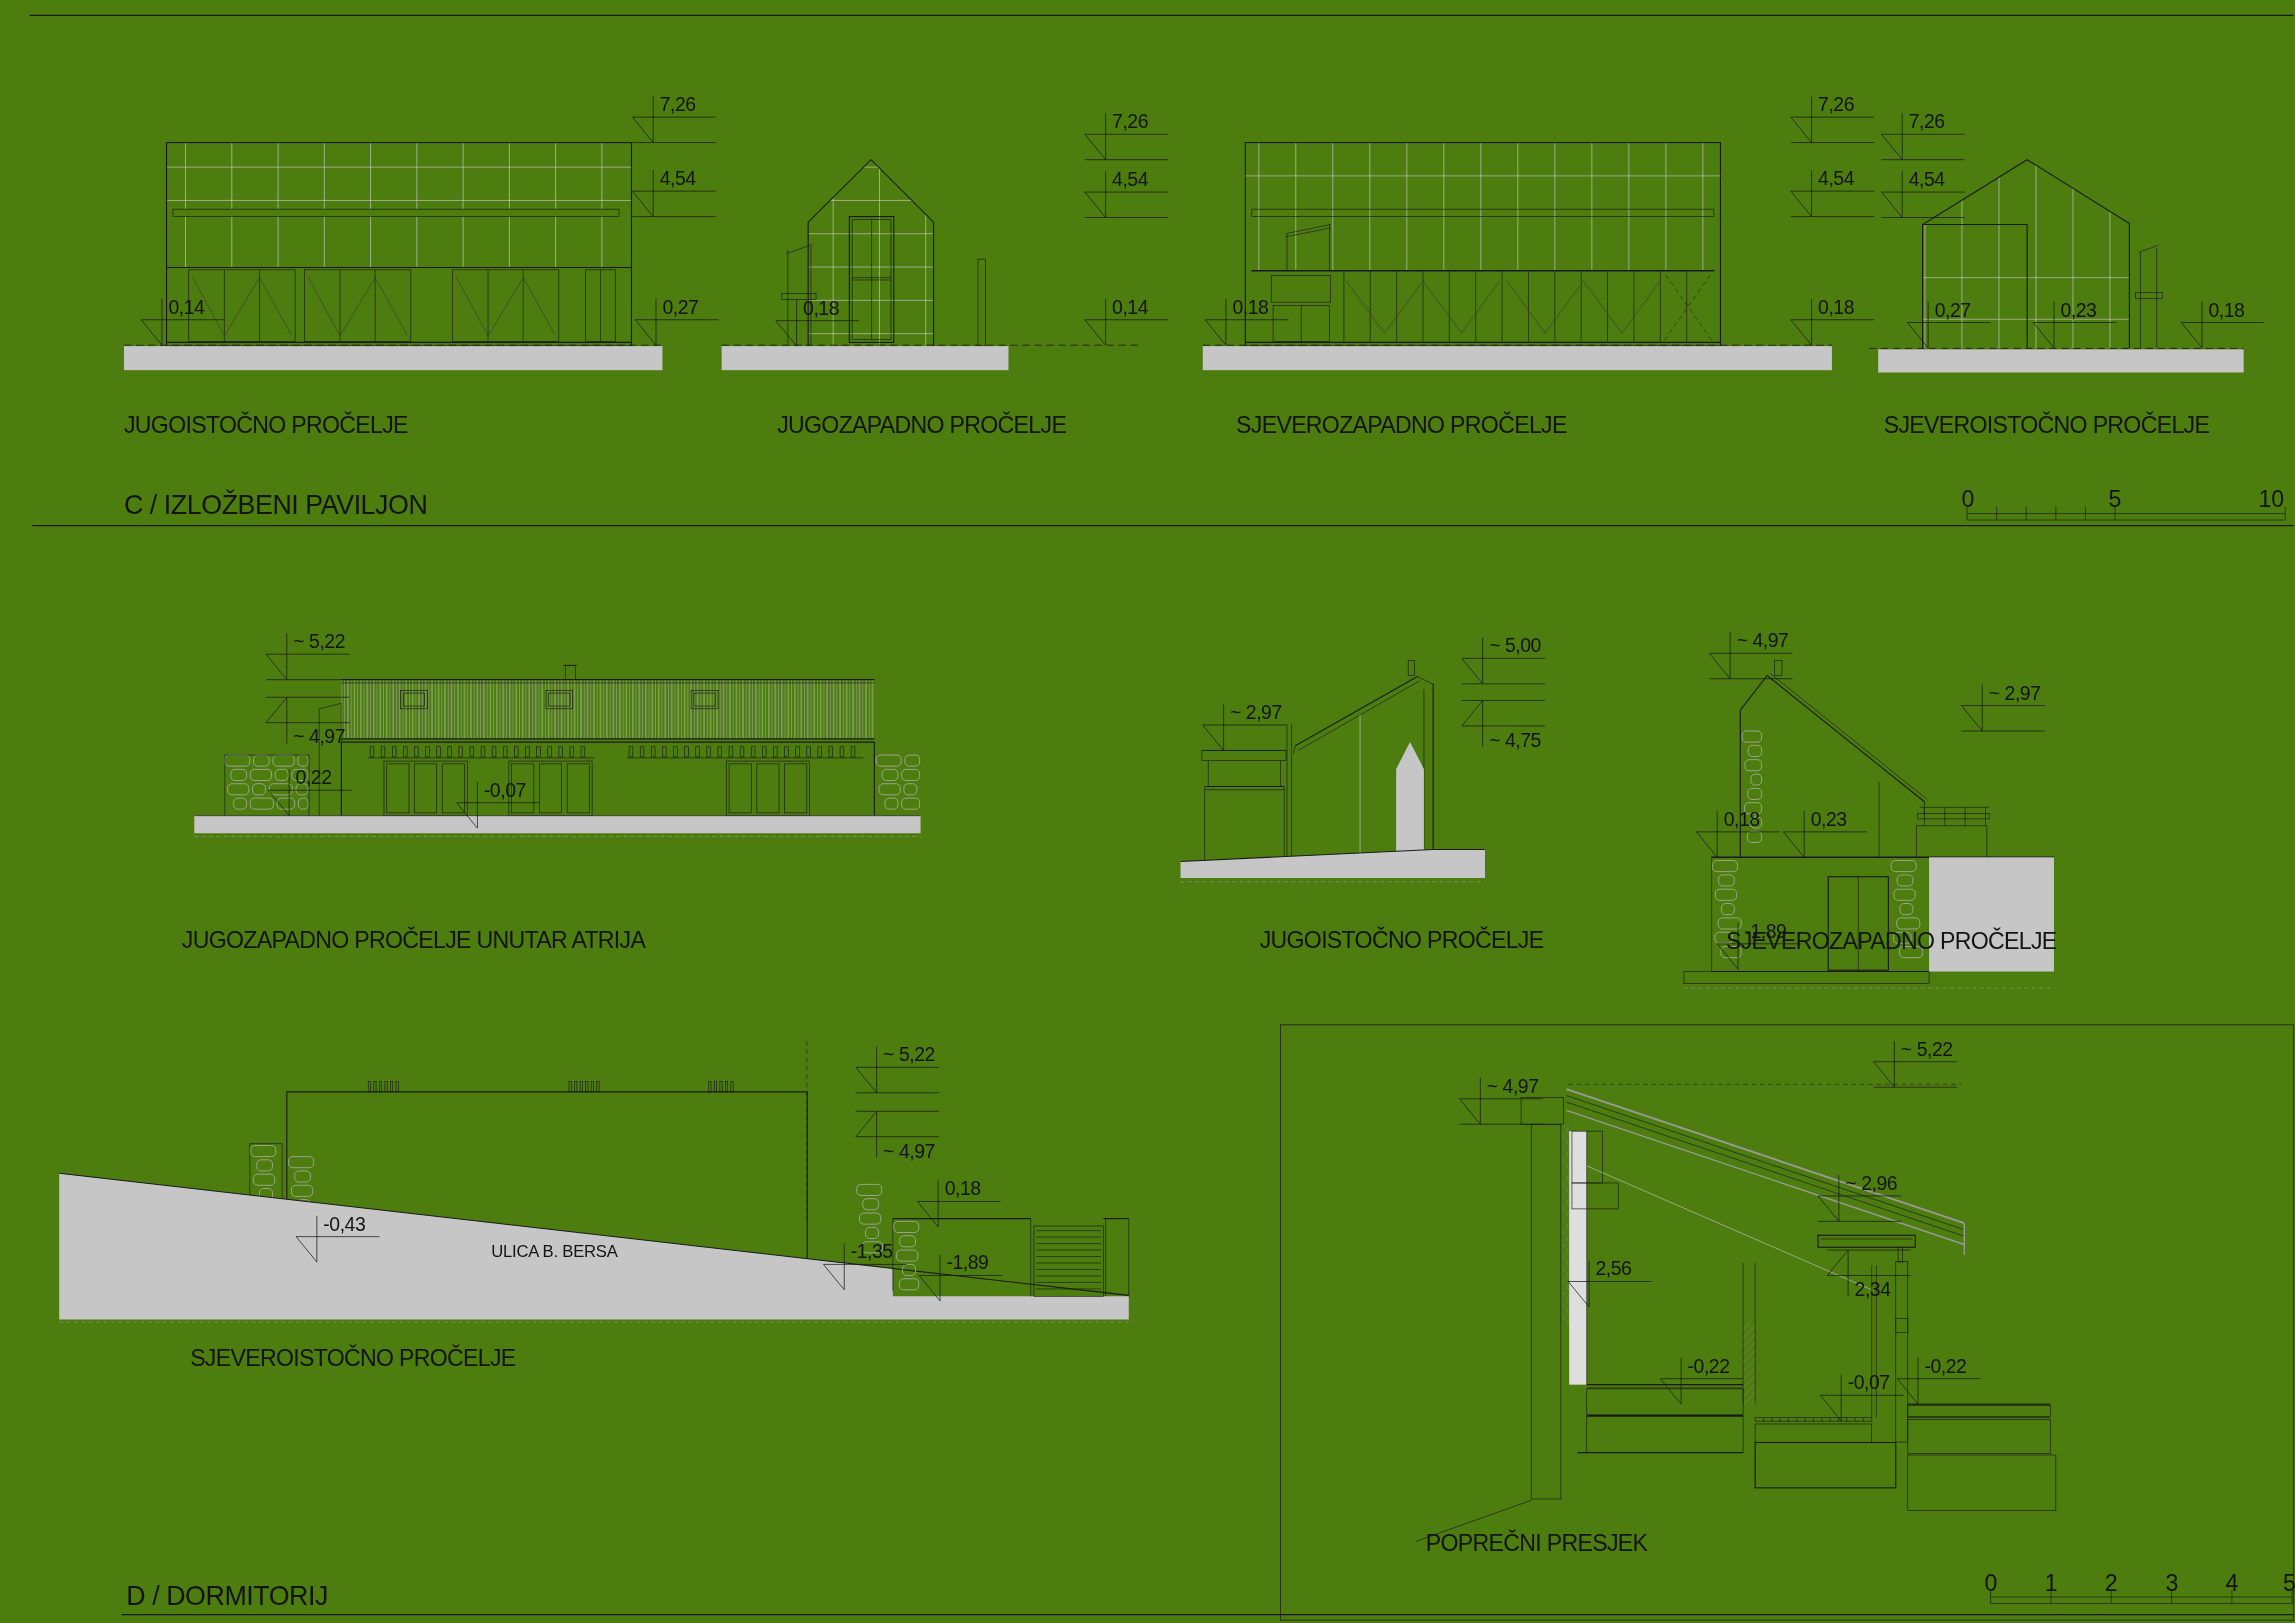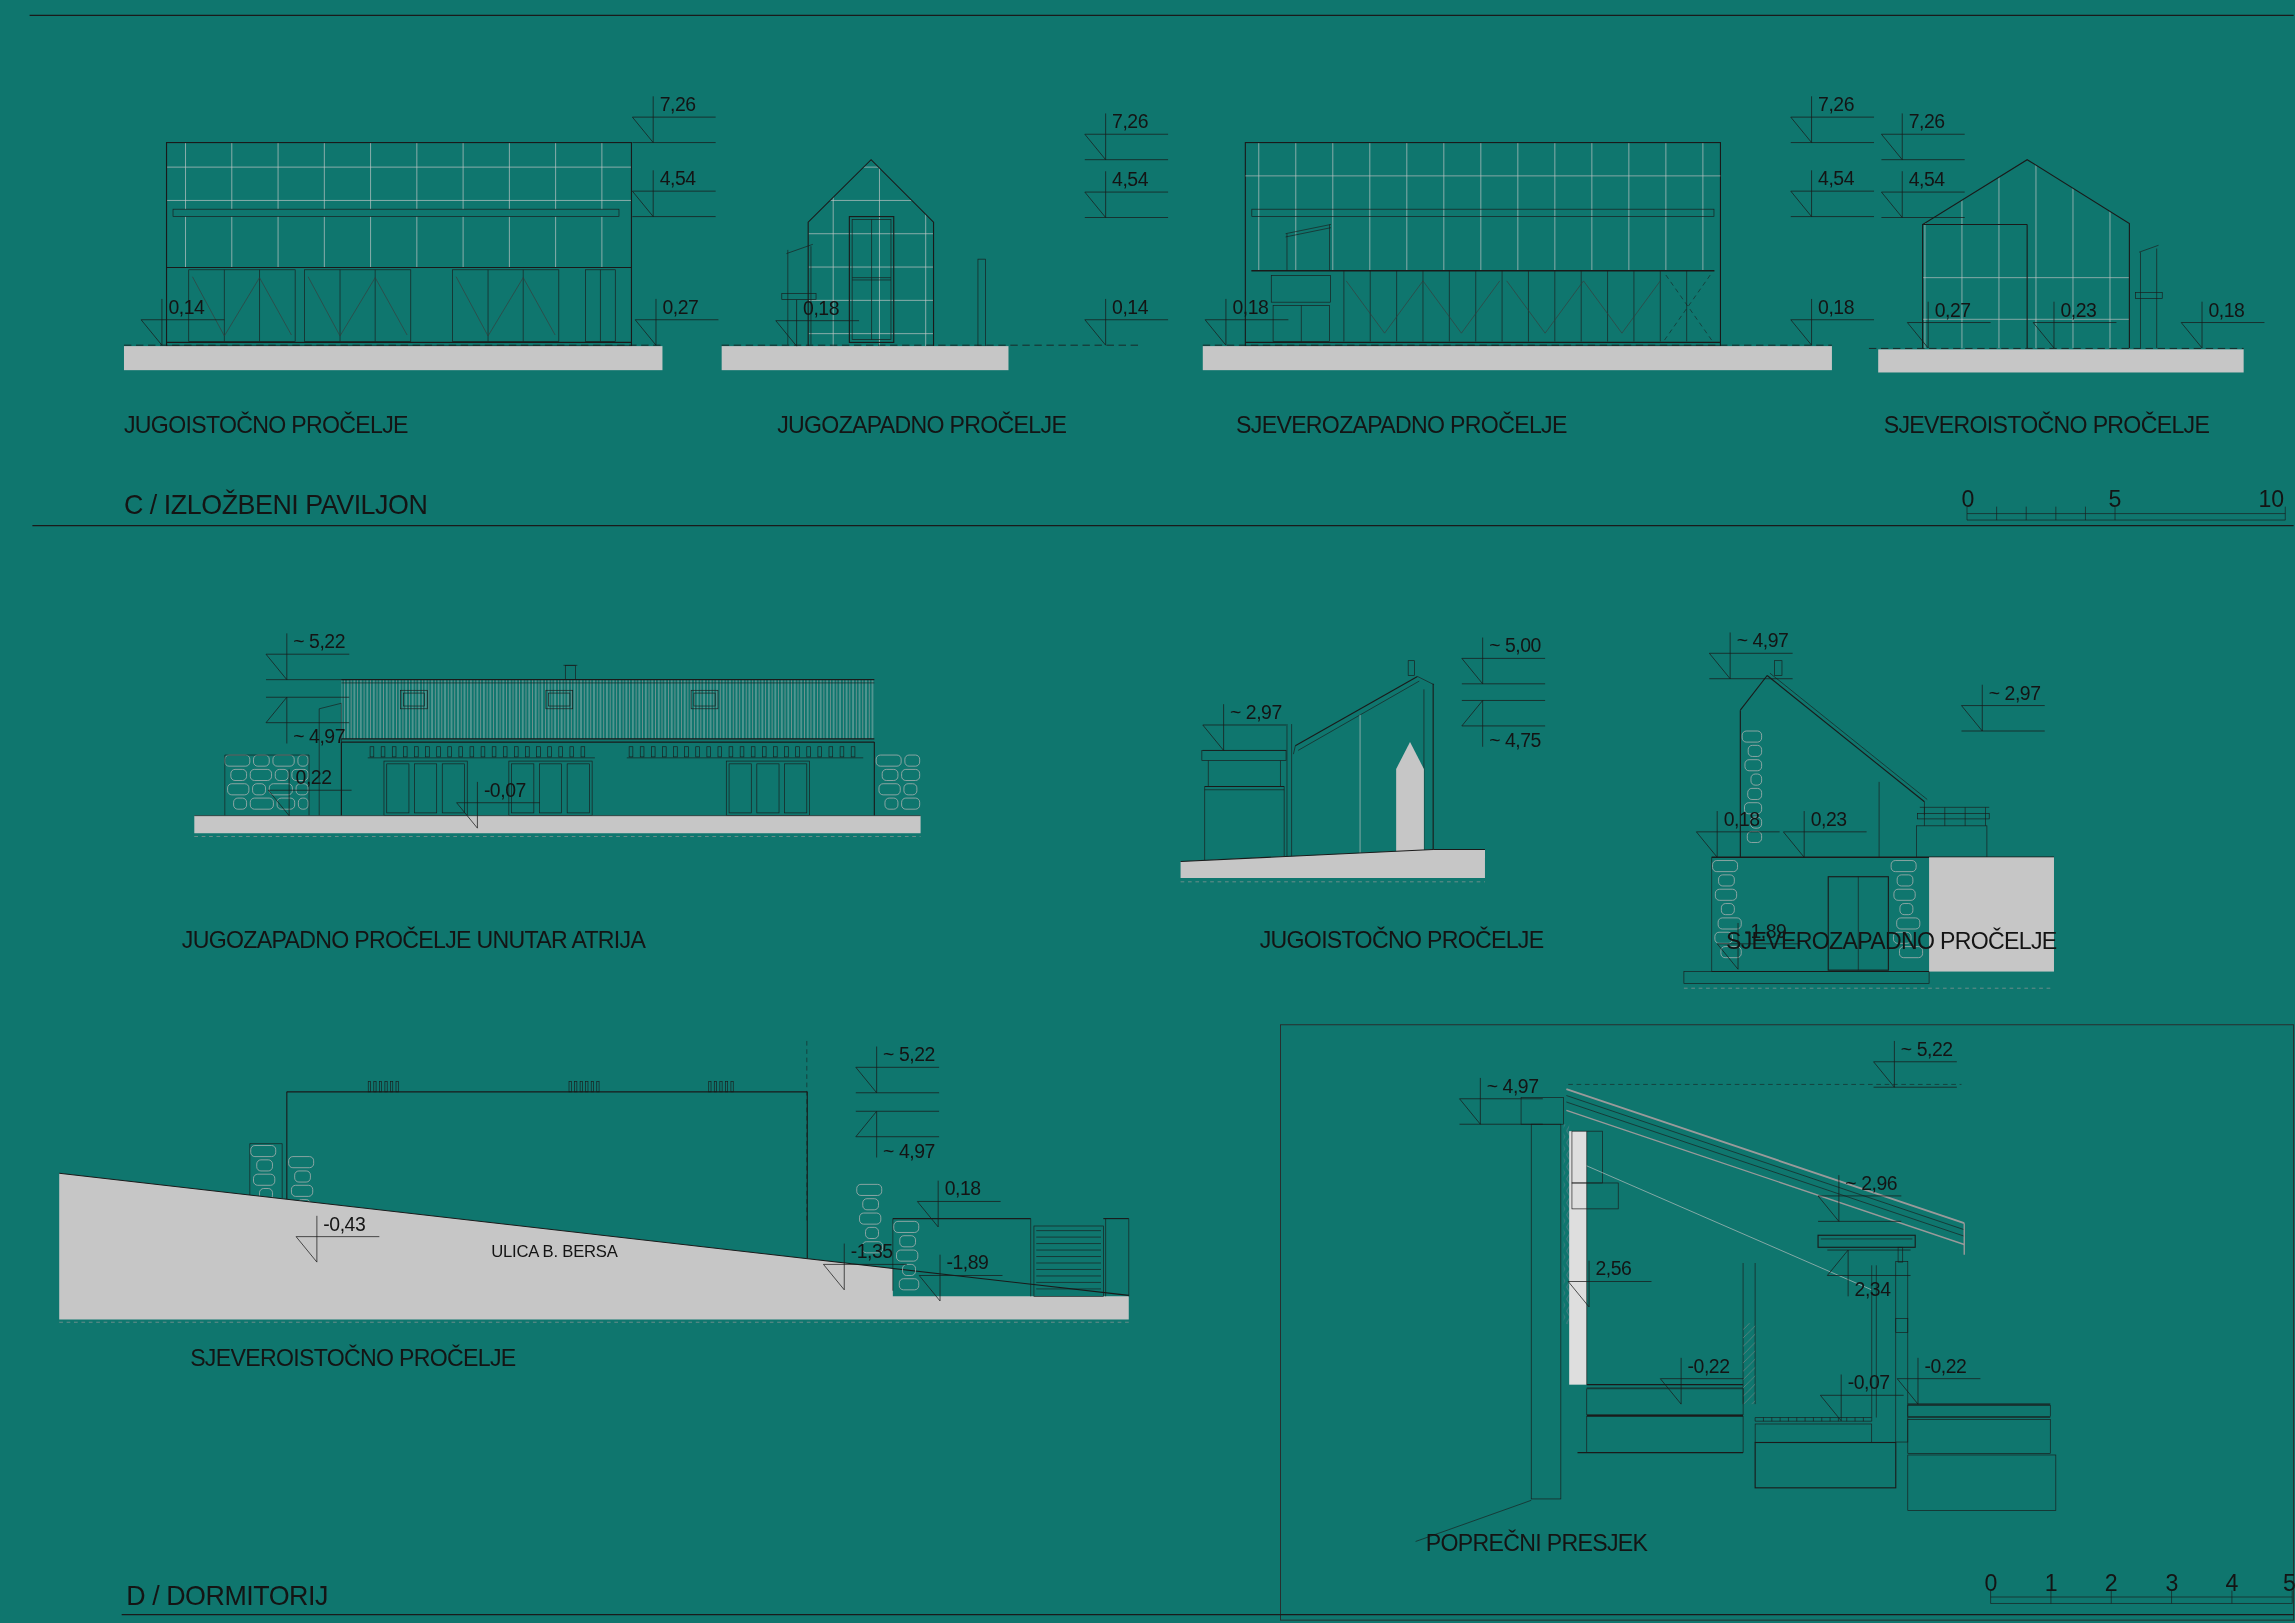--- a/index.html
+++ b/index.html
@@ -1,16 +1,16 @@
 <!DOCTYPE html>
 <html style="font-size:7.4px"><head>
 <meta charset="utf-8">
 <style>
   html,body{margin:0;padding:0;background:#fff;}
-  #sheet{position:relative;width:2295px;height:1623px;background:#0f766e;overflow:hidden;text-align:center;}
+  #sheet{position:relative;width:2295px;height:1623px;background:#4d7c0f;overflow:hidden;text-align:center;}
   svg{position:absolute;left:0;top:0;}
   svg text{font-family:"Liberation Sans",sans-serif;fill:#141414;}
   .dim{font-size:42px;letter-spacing:-1px;}
   .lbl{font-size:50px;letter-spacing:-1.5px;}
   .ttl{font-size:58px;letter-spacing:-1px;}
   .scl{font-size:50px;}
   .street{font-size:36px;letter-spacing:-0.5px;}
   .ln{stroke:#1a1a1a;stroke-width:2.4;fill:none;}
   .sw3{stroke-width:3.2;}
   .thin{stroke:#1a1a1a;stroke-width:1.4;fill:none;}

